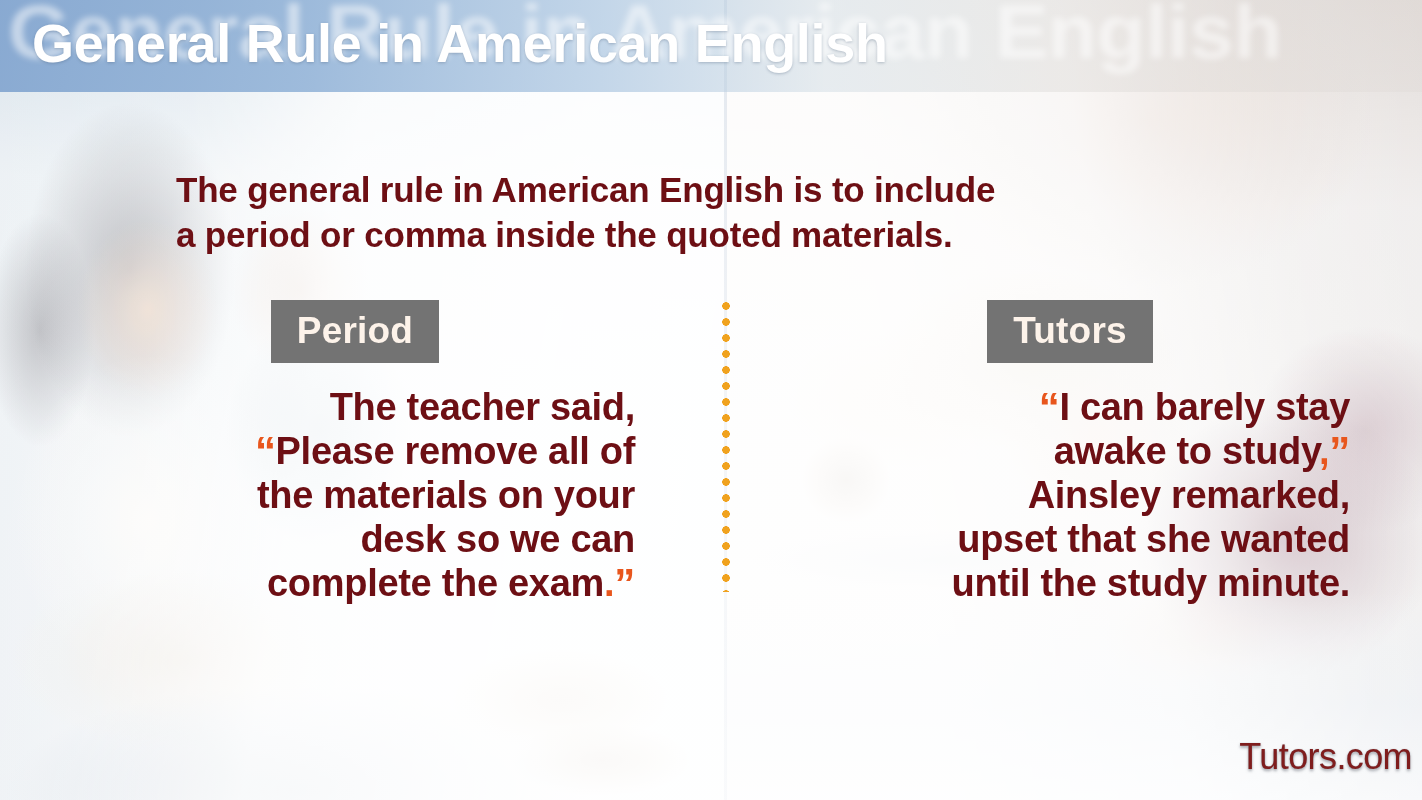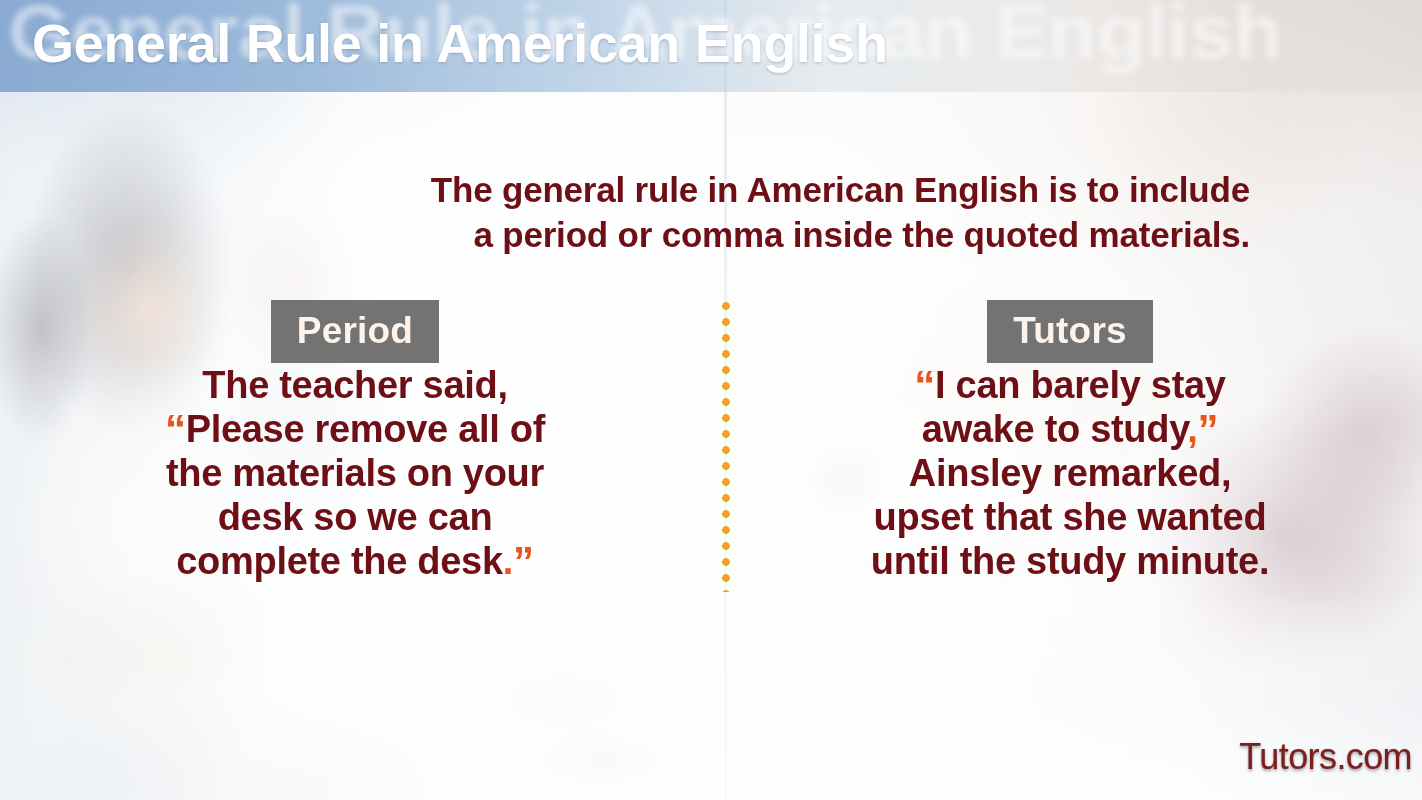--- a/index.html
+++ b/index.html
@@ -109,22 +109,22 @@
   }
   .title-text{
     position:absolute;left:32px;top:12px;
     font-size:54px;font-weight:700;letter-spacing:-.3px;
     color:#ffffff;white-space:nowrap;
     text-shadow:0 1px 3px rgba(60,80,110,.32);
   }
 
   
   .intro{
-    position:absolute;left:170px;top:168px;width:1080px;
-    text-align:right;
+    position:absolute;left:176px;top:168px;width:1080px;
+    text-align:left;
     color:#6d0f14;
     font-size:35px;font-weight:700;line-height:1.28;
     letter-spacing:-.2px;
   }
 
   
   .col{position:absolute;top:300px;width:560px;text-align:center;}
   .col-left{left:75px;}
   .col-right{left:790px;}
 
@@ -132,23 +132,25 @@
     display:inline-block;
     background:#737373;
     color:#fdf3ea;
     font-size:37px;font-weight:700;
     line-height:1;
     padding:12px 26px 14px 26px;
     letter-spacing:.2px;
   }
 
   .example{
+    margin-top:22px;
     color:#6d0f14;
     font-size:38px;font-weight:700;line-height:1.16;
     letter-spacing:-.3px;
+    text-align:right;
   }
   .pm{color:#e8561d;}            
   .q{color:#e8561d;font-size:42px;line-height:0;vertical-align:-2px;}
 
   
   .divider{
     position:absolute;left:720px;top:300px;width:12px;height:292px;
     background-image:radial-gradient(circle 5px at 6px 6px, #f0a21e 0 74%, rgba(240,162,30,0) 78%);
     background-size:12px 16px;
     background-repeat:repeat-y;
@@ -185,21 +187,21 @@
 
   <div class="divider"></div>
 
   <div class="col col-left">
     <div class="badge">Period</div>
     <div class="example">
       <div>The teacher said,</div>
       <div><span class="q">“</span><span>Please remove all of</span></div>
       <div>the materials on your</div>
       <div>desk so we can</div>
-      <div><span>complete the desk</span><span class="pm">.</span><span class="q">”</span></div>
+      <div><span>complete the exam</span><span class="pm">.</span><span class="q">”</span></div>
     </div>
   </div>
 
   <div class="col col-right">
     <div class="badge">Tutors</div>
     <div class="example">
       <div><span class="q">“</span><span>I can barely stay</span></div>
       <div><span>awake to study</span><span class="pm">,</span><span class="q">”</span></div>
       <div>Ainsley remarked,</div>
       <div>upset that she wanted</div>

